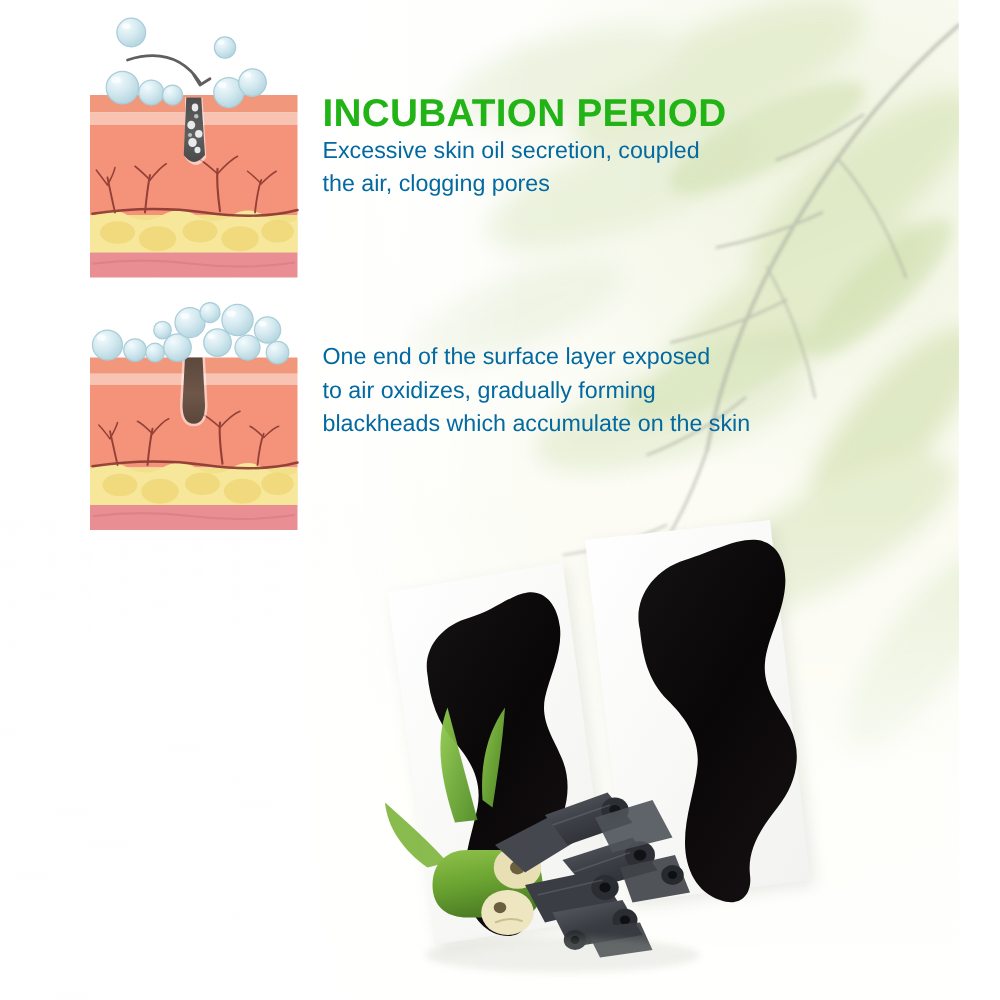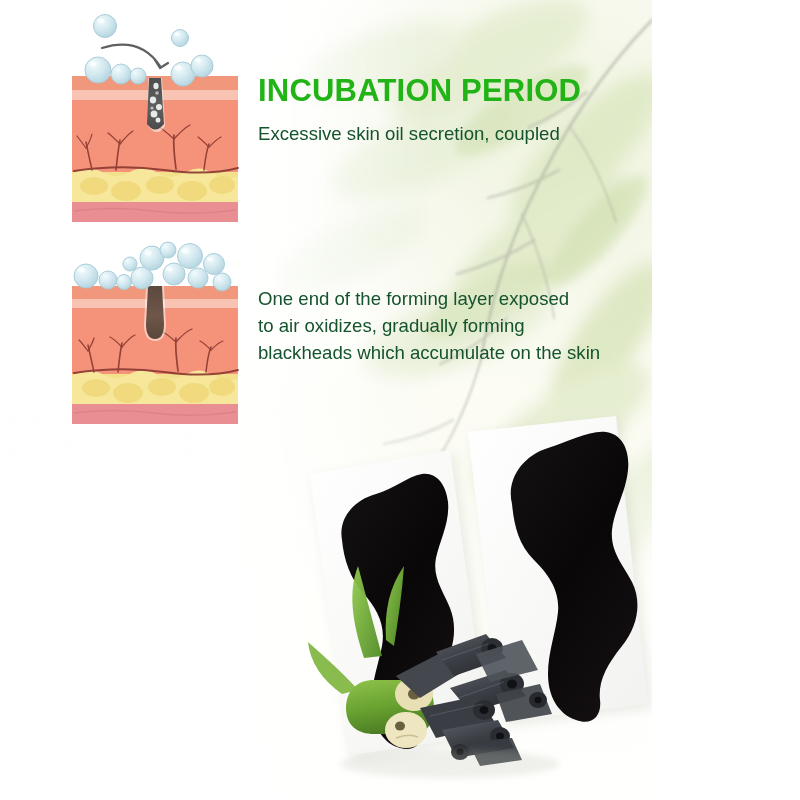--- a/index.html
+++ b/index.html
@@ -4,21 +4,21 @@
 <title>Blackhead Nose Strip Infographic</title>
 <style>
   * { margin:0; padding:0; box-sizing:border-box; }
   html,body { width:800px; height:800px; }
   body {
     font-family:"Liberation Sans", sans-serif;
     background:#ffffff;
     overflow:hidden;
     position:relative;
   }
-  #stage { position:absolute; inset:0; width:652px; height:800px; overflow:hidden; }
+  #stage { position:absolute; inset:0; width:767px; height:800px; overflow:hidden; }
 
   
   .bg-base {
     position:absolute; inset:0;
     background:
       radial-gradient(ellipse 520px 420px at 12% 88%, #fbfbe9 0%, rgba(253,253,246,0) 68%),
       radial-gradient(ellipse 420px 360px at 88% 18%, #eef3dd 0%, rgba(248,250,238,0) 72%),
       linear-gradient(160deg, #ffffff 0%, #fdfdf8 42%, #fbfbf0 72%, #fdfdf6 100%);
   }
   .bg-foliage { position:absolute; inset:0; }
@@ -38,24 +38,24 @@
   .txt-block.two { left:258px; top:272px; width:442px; }
   .heading {
     color:#22b417;
     font-size:31px;
     font-weight:bold;
     letter-spacing:.2px;
     line-height:1.08;
     white-space:nowrap;
   }
   .body-text {
-    color:#14532d;
+    color:#0369a1;
     font-size:18.6px;
     line-height:1.44;
-    margin-top:14px;
+    margin-top:0;
   }
   .body-text span { display:block; white-space:nowrap; }
 
   
   .panel { position:absolute; }
   .panel.p1 { left:64px; top:8px; width:182px; height:220px; }
   .panel.p2 { left:64px; top:238px; width:182px; height:192px; }
   .panel svg { display:block; width:100%; height:100%; overflow:visible; }
 
   
@@ -281,26 +281,27 @@
           <ellipse cx="105" cy="31" rx="3" ry="2.2"></ellipse>
         </g>
       </g>
     </svg>
   </div>
 
   <div class="txt-block one">
     <div class="heading">INCUBATION PERIOD</div>
     <div class="body-text">
       <span>Excessive skin oil secretion, coupled</span>
+      <span>the air, clogging pores</span>
     </div>
   </div>
 
   <div class="txt-block two">
     <div class="body-text">
-      <span>One end of the forming layer exposed</span>
+      <span>One end of the surface layer exposed</span>
       <span>to air oxidizes, gradually forming</span>
       <span>blackheads which accumulate on the skin</span>
     </div>
   </div>
 
   <div class="product">
     <svg viewBox="0 0 500 392">
       <defs>
         <linearGradient id="paperg" x1="0" y1="0" x2="1" y2="1">
           <stop offset="0%" stop-color="#ffffff"></stop>

